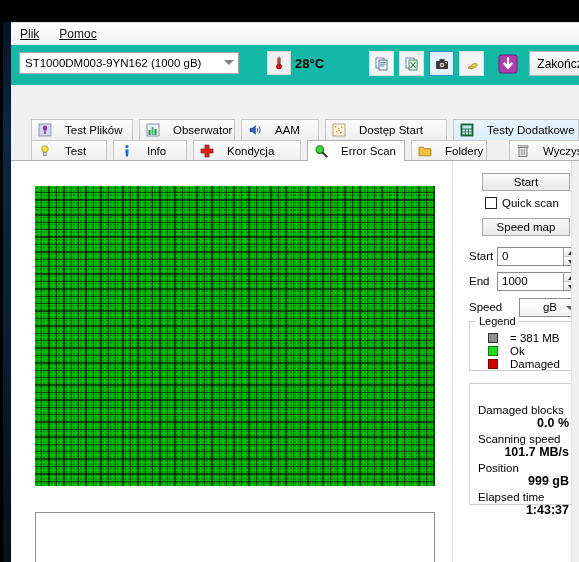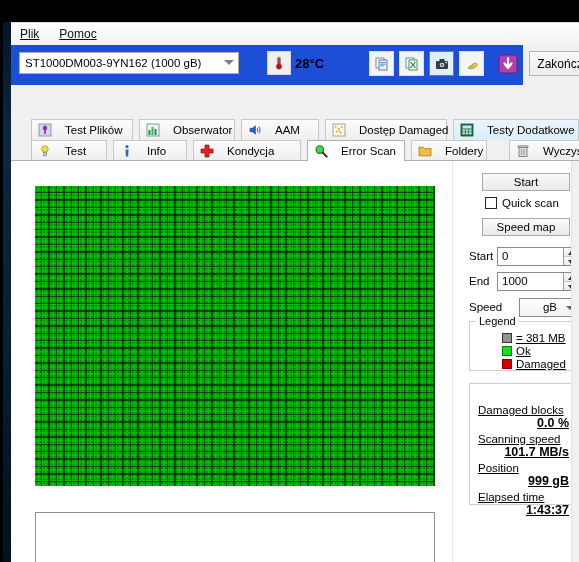--- a/index.html
+++ b/index.html
@@ -41,22 +41,22 @@
     background: linear-gradient(180deg,#fdfdfd 0%,#f3f3f3 100%);
     display: flex; align-items: center;
     padding-left: 9px;
     font-size: 12px; color: #111;
   }
   .menu-item { padding: 1px 10px 1px 0; margin-right: 10px; cursor: default; }
   .menu-item .ul { text-decoration: underline; }
 
   
   .toolbar {
-    position: absolute; left: 0; top: 22px; width: 512px; height: 40px;
-    background: #1d4ed8;
+    position: absolute; left: 0; top: 22px; width: 568px; height: 40px;
+    background: #14b8a6;
   }
   .combo {
     position: absolute; left: 8px; top: 7px; width: 220px; height: 22px;
     background: #fff; border: 1px solid #aaa;
     display: flex; align-items: center;
     font-size: 11.5px; color: #000;
     padding-left: 5px;
   }
   .combo .caret {
     position: absolute; right: 4px; top: 5px;
@@ -217,30 +217,30 @@
     display: flex; align-items: center; justify-content: center;
     font-size: 11.5px;
   }
   .unitsel .caret2 {
     position: absolute; right: 6px; top: 7px;
     border-left: 4px solid transparent; border-right: 4px solid transparent;
     border-top: 4px solid #666;
   }
 
   .group {
-    position: absolute; border: 1px solid #cfcfcf; background: #fff; text-decoration: underline;
+    position: absolute; border: 1px solid #cfcfcf; background: #fff;
   }
   .group .gtitle {
     position: absolute; left: 6px; top: -7px; background: #fff;
     padding: 0 3px; font-size: 11px; color: #000;
   }
   .legend { left: 10px; top: 160px; width: 110px; height: 50px; }
   .legrow {
-    display: flex; align-items: center; gap: 4px;
-    font-size: 11.5px; color: #000; margin-left: 20px; height: 13px; padding-left: 12px;
+    display: flex; align-items: center; gap: 12px;
+    font-size: 11.5px; color: #000; margin-left: 6px; height: 13px; padding-left: 12px;
   }
   .sw { width: 10px; height: 10px; border: 1px solid #333; }
   .sw.gray { background: #909090; }
   .sw.ok { background: #18e018; border-color:#0a7a0a; }
   .sw.dmg { background: #d40000; border-color:#800000; }
 
   .stats { left: 10px; top: 222px; width: 110px; height: 122px; }
   .stat-label { font-size: 11.5px; color: #000; text-align: left; margin-left: 8px; }
   .stat-value { font-size: 12.5px; font-weight: bold; color: #000; text-align: right; margin-right: 9px; }
 
@@ -362,21 +362,21 @@
           <rect x="1" y="1" width="12" height="12" fill="#fdf6e3" stroke="#9c8f6a" stroke-width=".8"></rect>
           <g fill="#e08a1a">
             <rect x="3" y="3" width="1.4" height="1.4"></rect>
               <rect x="6" y="5" width="1.4" height="1.4"></rect>
             <rect x="9" y="3.5" width="1.4" height="1.4"></rect>
               <rect x="4" y="8" width="1.4" height="1.4"></rect>
             <rect x="8" y="9" width="1.4" height="1.4"></rect>
               <rect x="6.5" y="7" width="1.4" height="1.4"></rect>
           </g>
         </svg>
-        <span>Dostęp Damaged</span>
+        <span>Dostęp Start</span>
       </div>
       <div class="tab hl" style="left:442px;width:126px">
         <svg class="ico" viewBox="0 0 14 14">
           <rect x="1" y="1" width="12" height="12" fill="#1f7a3f" stroke="#134d28" stroke-width=".8"></rect>
           <rect x="2.5" y="2.5" width="9" height="3" fill="#bfe6ff"></rect>
           <g fill="#cfe9ff">
             <rect x="2.5" y="6.5" width="2.4" height="2"></rect>
               <rect x="5.8" y="6.5" width="2.4" height="2"></rect>
             <rect x="9.1" y="6.5" width="2.4" height="2"></rect>
               <rect x="2.5" y="9.3" width="2.4" height="2"></rect>

